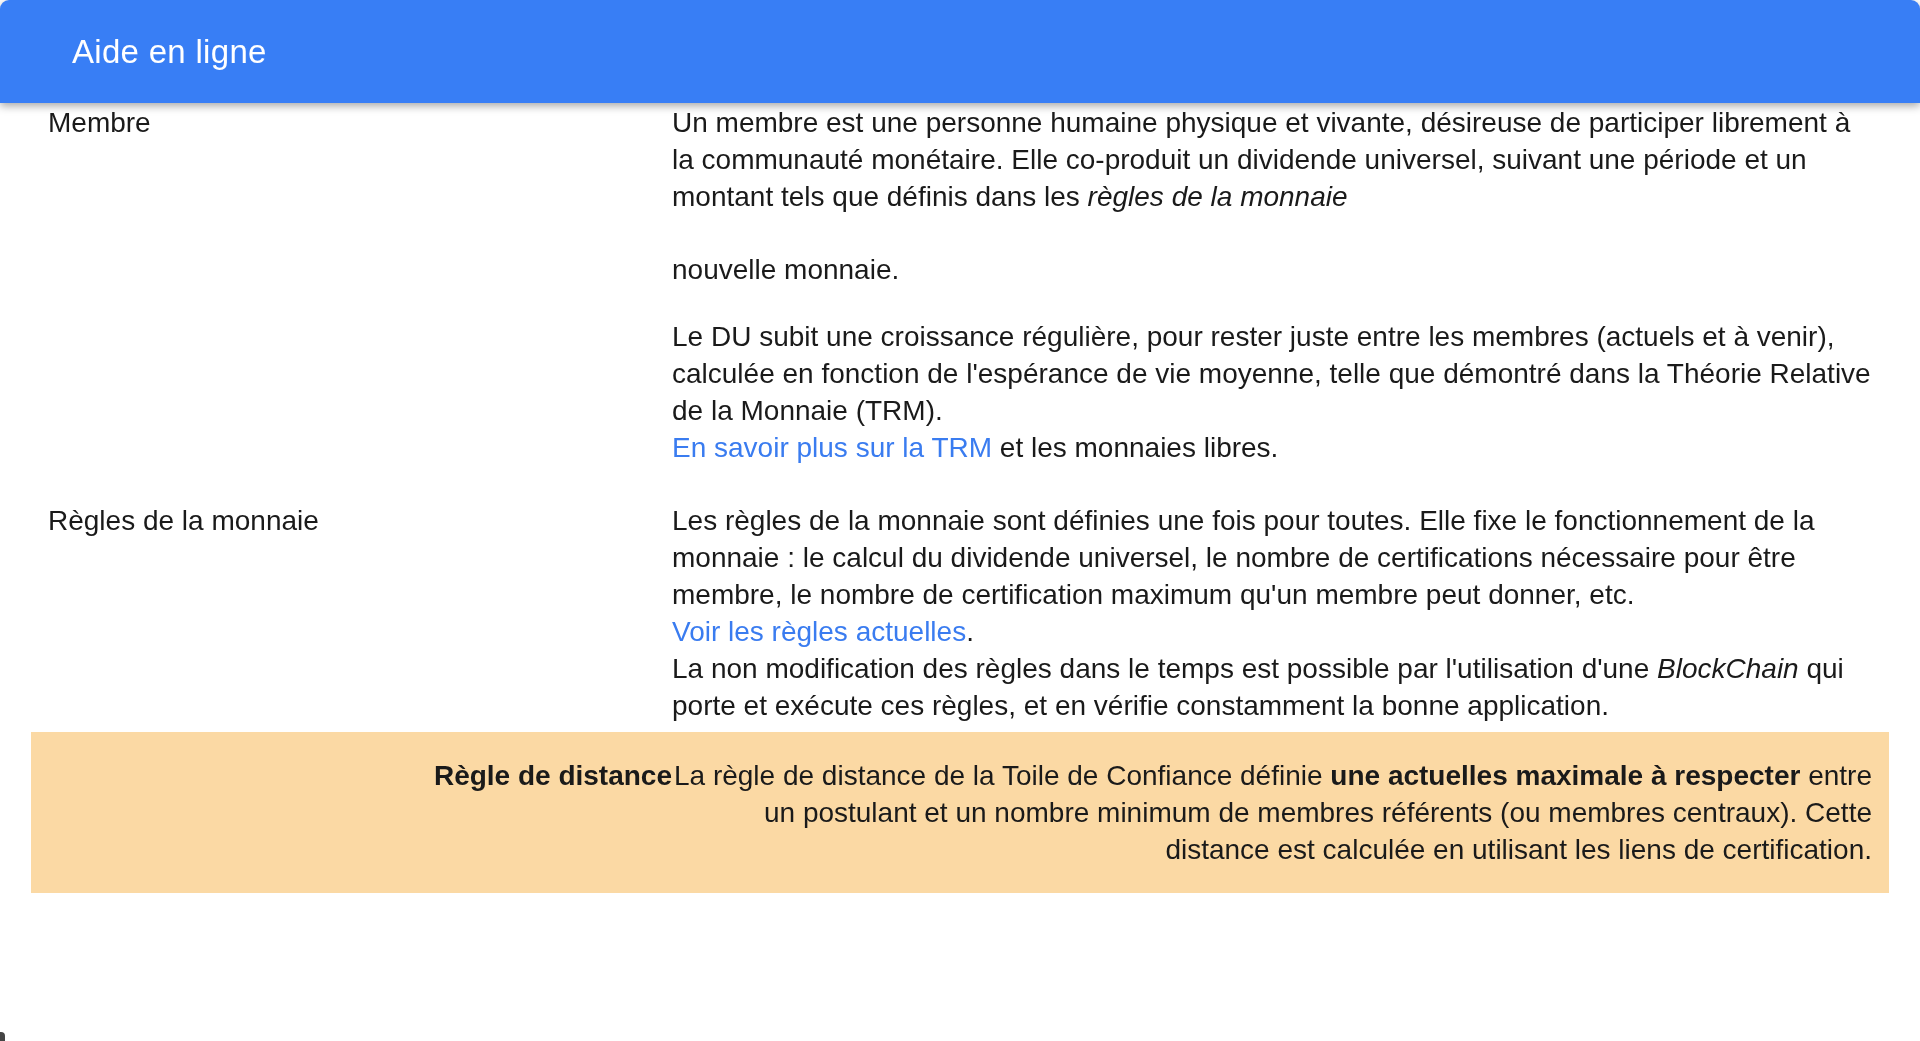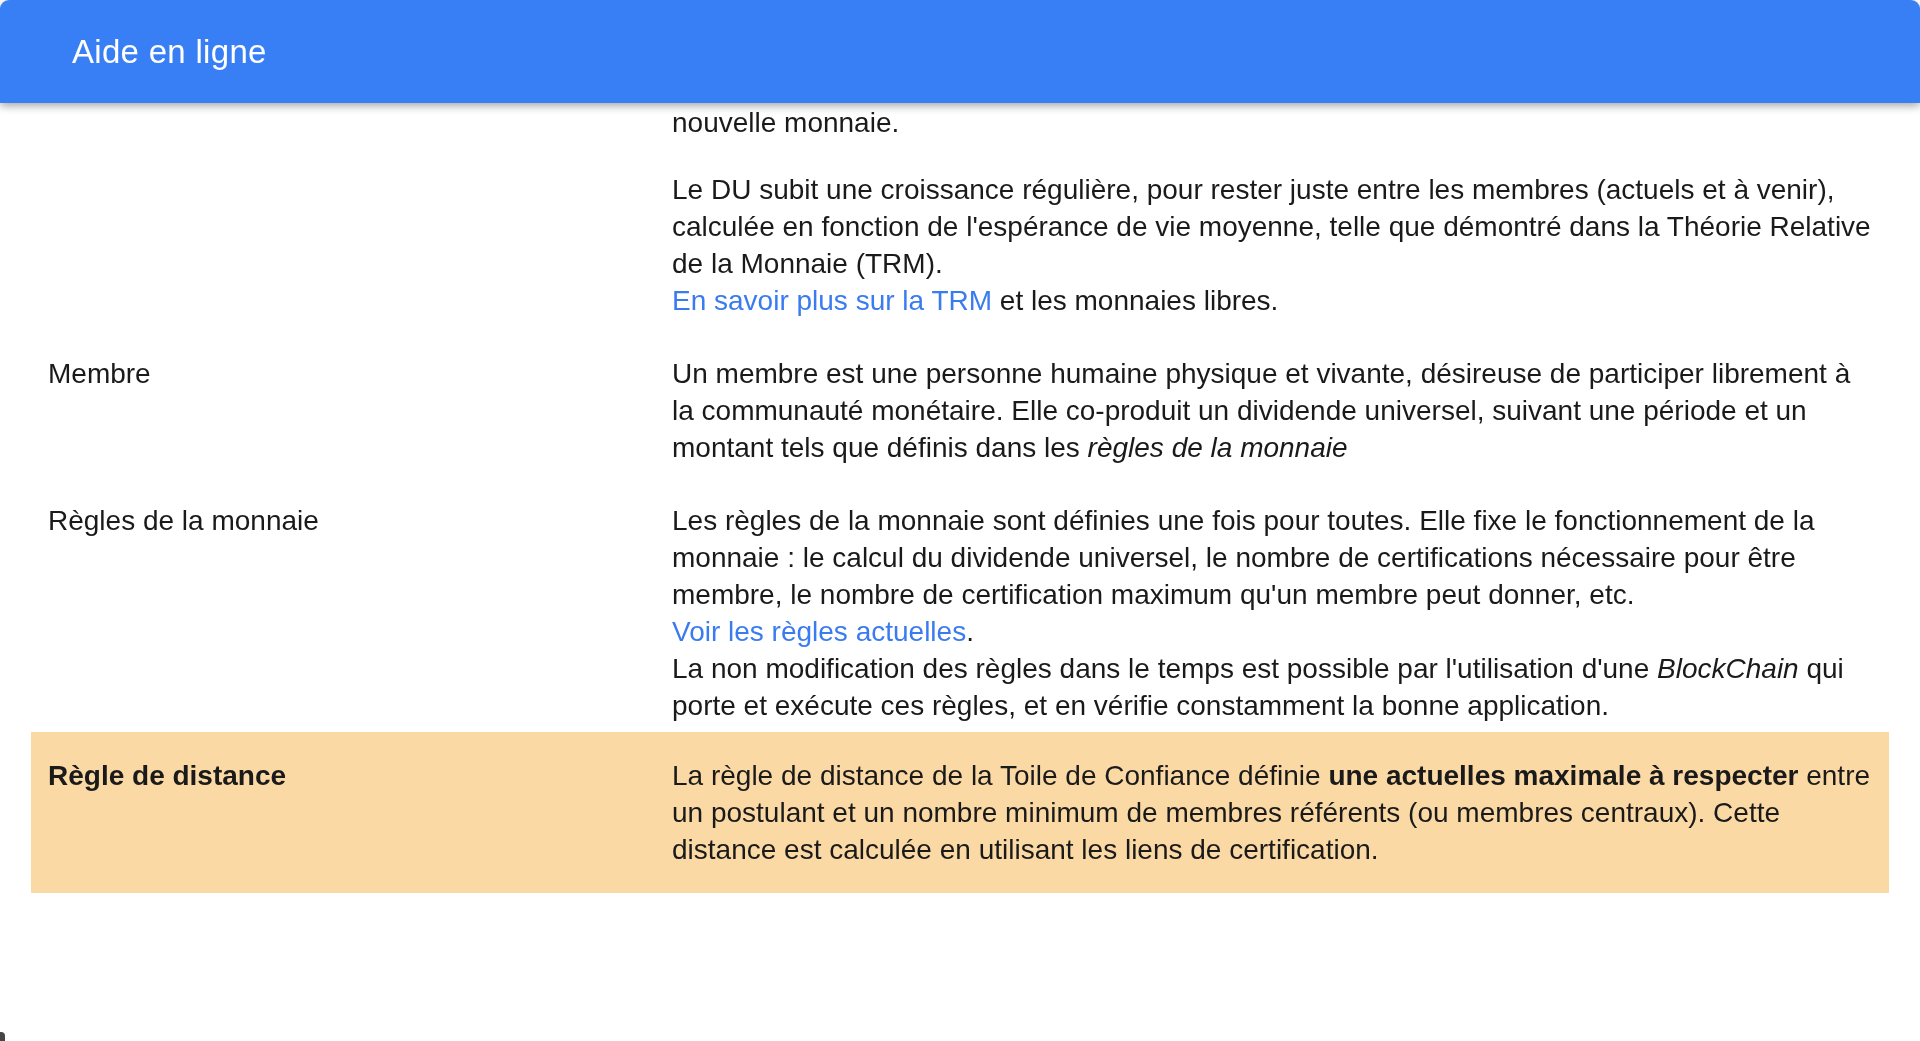--- a/index.html
+++ b/index.html
@@ -43,20 +43,21 @@
     flex: 1; min-width: 0;
     font-size: 28px; line-height: 37px;
   }
   .def p.def-par + p.def-par { margin-top: 30px; }
 
   .grow.highlighted {
     background: var(--highlight-bg, #fbd9a4);
     padding: 25px 17px;
     margin-top: -28px;
     margin-bottom: 0;
+    text-align: right;
   }
   .grow.highlighted .term { font-weight: bold; }
 
   a.link { color: var(--link, #387ef5); text-decoration: none; cursor: pointer; }
   em { font-style: italic; }
   strong { font-weight: bold; }
 
   .corner-artifact {
     position: absolute; left: 0; bottom: 0;
     width: 5px; height: 9px;
@@ -69,31 +70,31 @@
 
 <div class="app">
 
   <header class="topbar">
     <h1 class="title">Aide en ligne</h1>
   </header>
 
   <main class="glossary">
 
     <section class="grow">
+      <div class="term">Membre</div>
+      <div class="def">
+          <p class="def-par"><span>Un membre est une personne humaine physique et vivante, désireuse de participer librement à la communauté monétaire. Elle co-produit un dividende universel, suivant une période et un montant tels que définis dans les </span><em>règles de la monnaie</em></p>
+        </div>
+    </section>
+
+    <section class="grow">
       <div class="term"></div>
       <div class="def">
           <p class="def-par"><span>nouvelle monnaie.</span></p>
           <p class="def-par"><span>Le DU subit une croissance régulière, pour rester juste entre les membres (actuels et à venir), calculée en fonction de l'espérance de vie moyenne, telle que démontré dans la Théorie Relative de la Monnaie (TRM).</span><br><a href="#" class="link">En savoir plus sur la TRM</a><span> et les monnaies libres.</span></p>
-        </div>
-    </section>
-
-    <section class="grow">
-      <div class="term">Membre</div>
-      <div class="def">
-          <p class="def-par"><span>Un membre est une personne humaine physique et vivante, désireuse de participer librement à la communauté monétaire. Elle co-produit un dividende universel, suivant une période et un montant tels que définis dans les </span><em>règles de la monnaie</em></p>
         </div>
     </section>
 
 
     <section class="grow">
       <div class="term">Règles de la monnaie</div>
       <div class="def">
           <p class="def-par"><span>Les règles de la monnaie sont définies une fois pour toutes. Elle fixe le fonctionnement de la monnaie : le calcul du dividende universel, le nombre de certifications nécessaire pour être membre, le nombre de certification maximum qu'un membre peut donner, etc.</span><br><a href="#" class="link">Voir les règles actuelles</a><span>.</span><br><span>La non modification des règles dans le temps est possible par l'utilisation d'une </span><em>BlockChain</em><span> qui porte et exécute ces règles, et en vérifie constamment la bonne application.</span></p>
         </div>
     </section>

